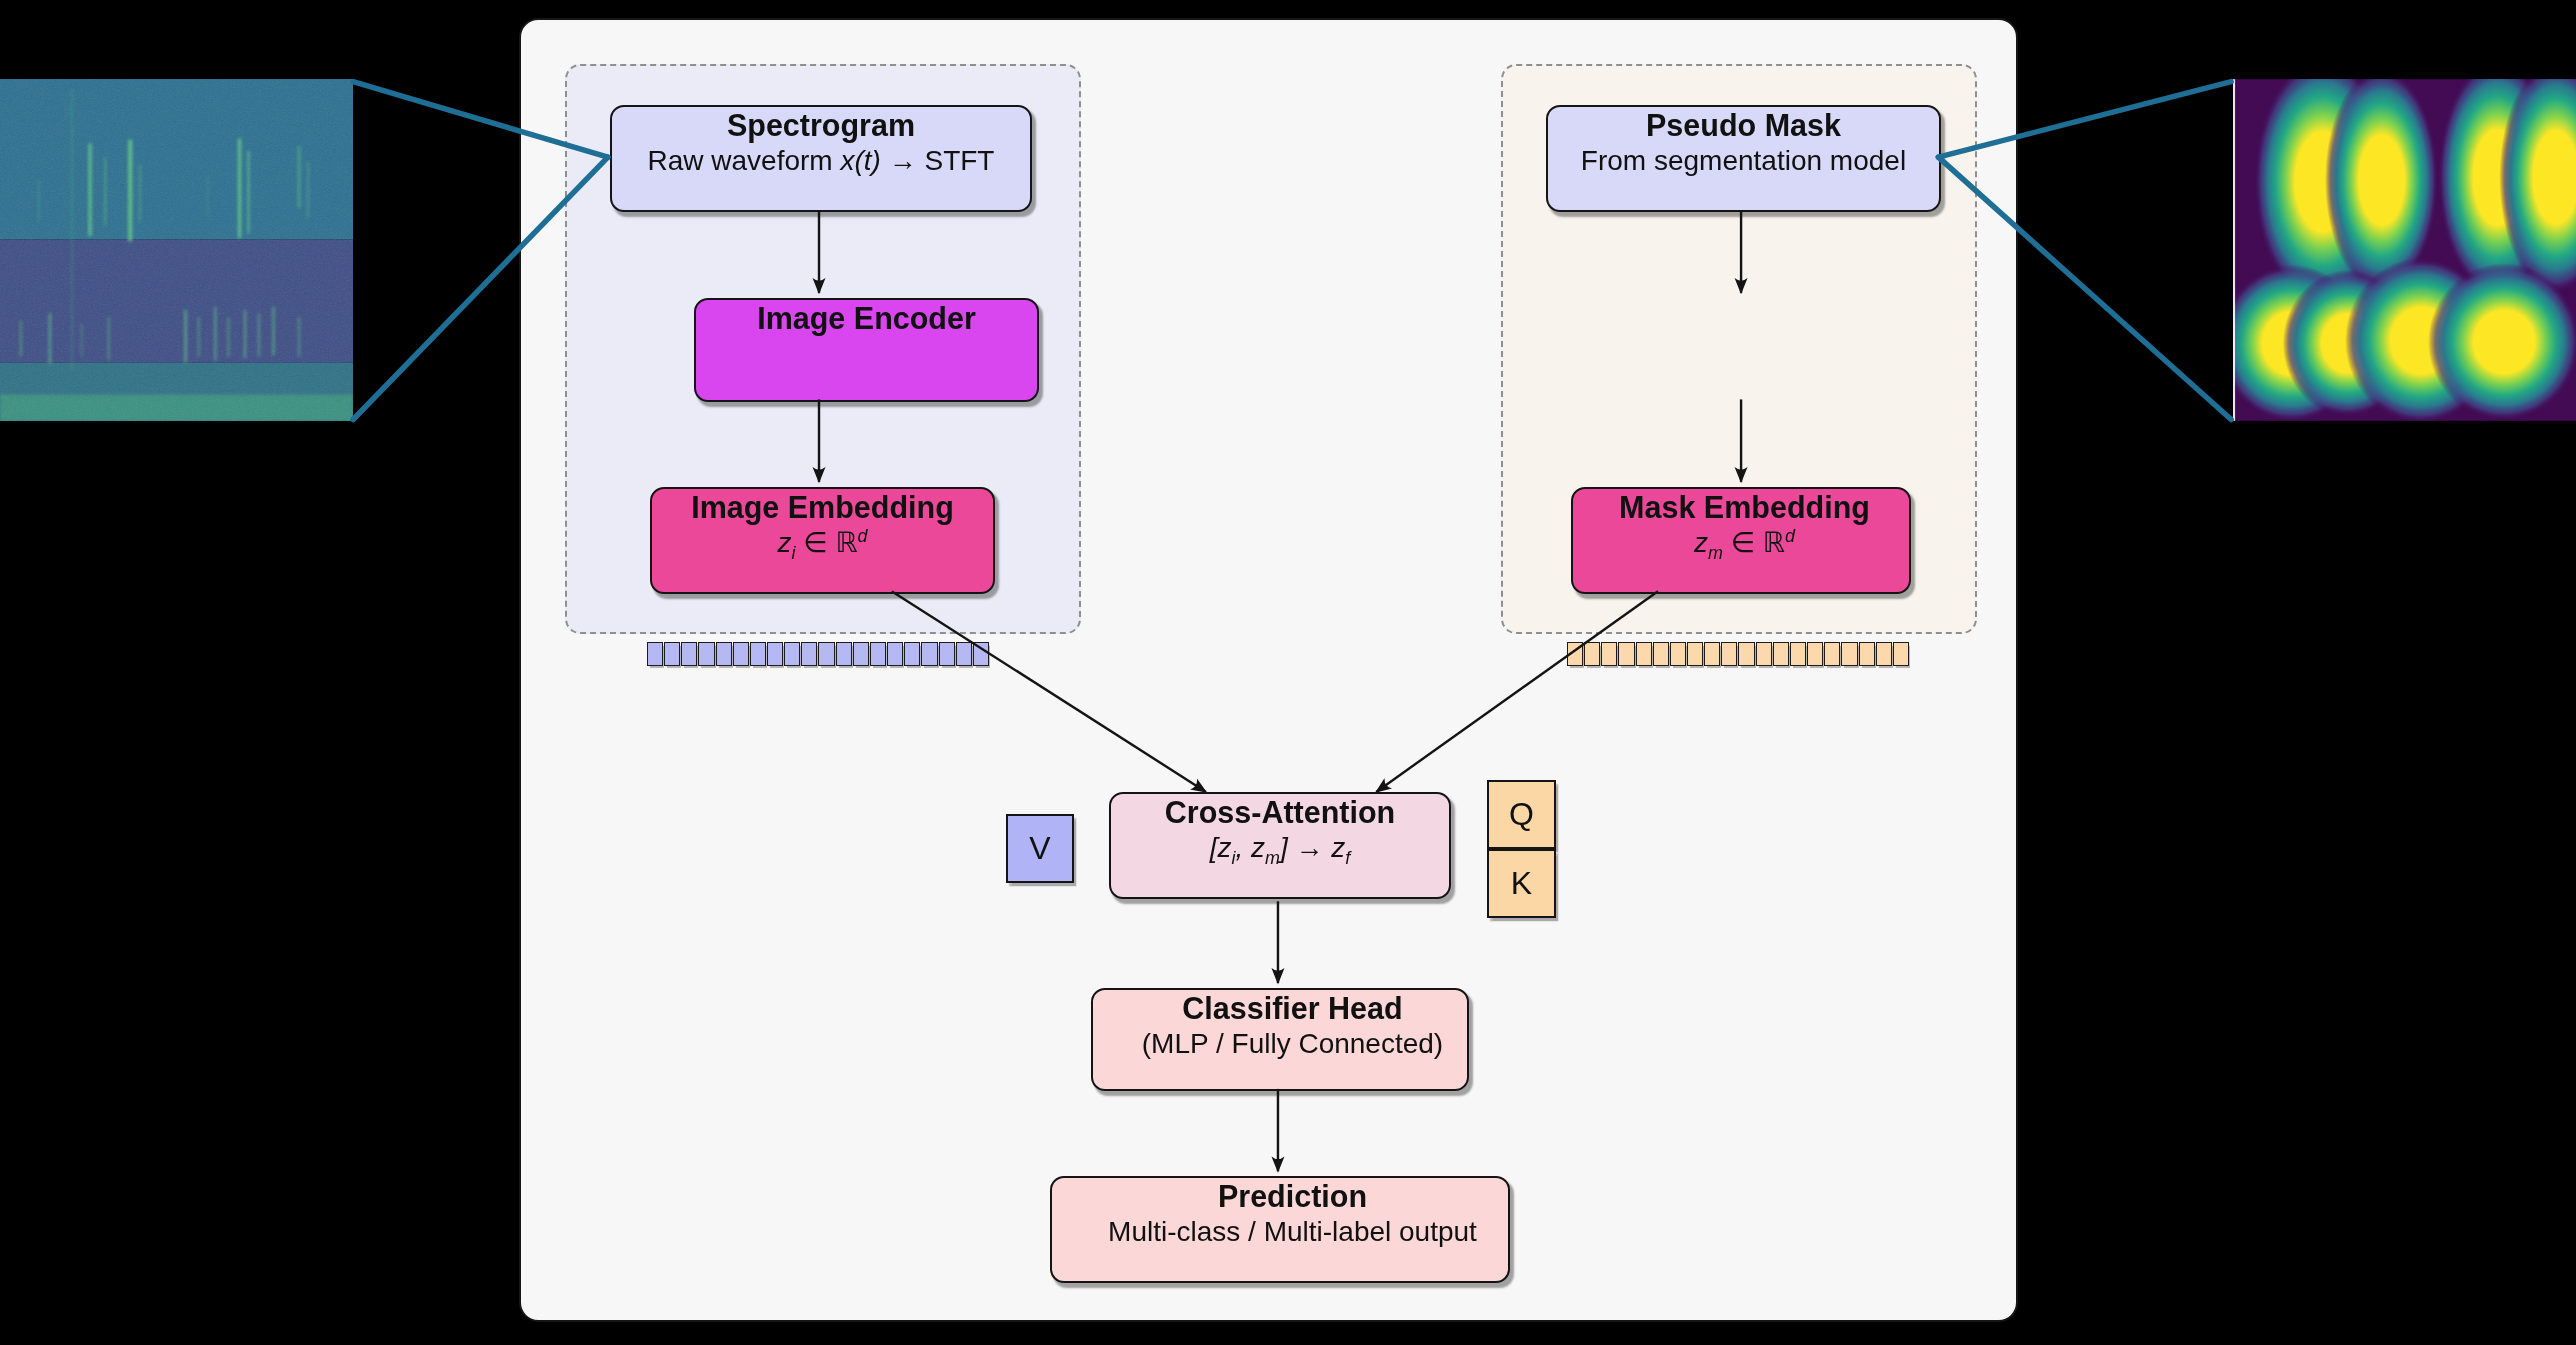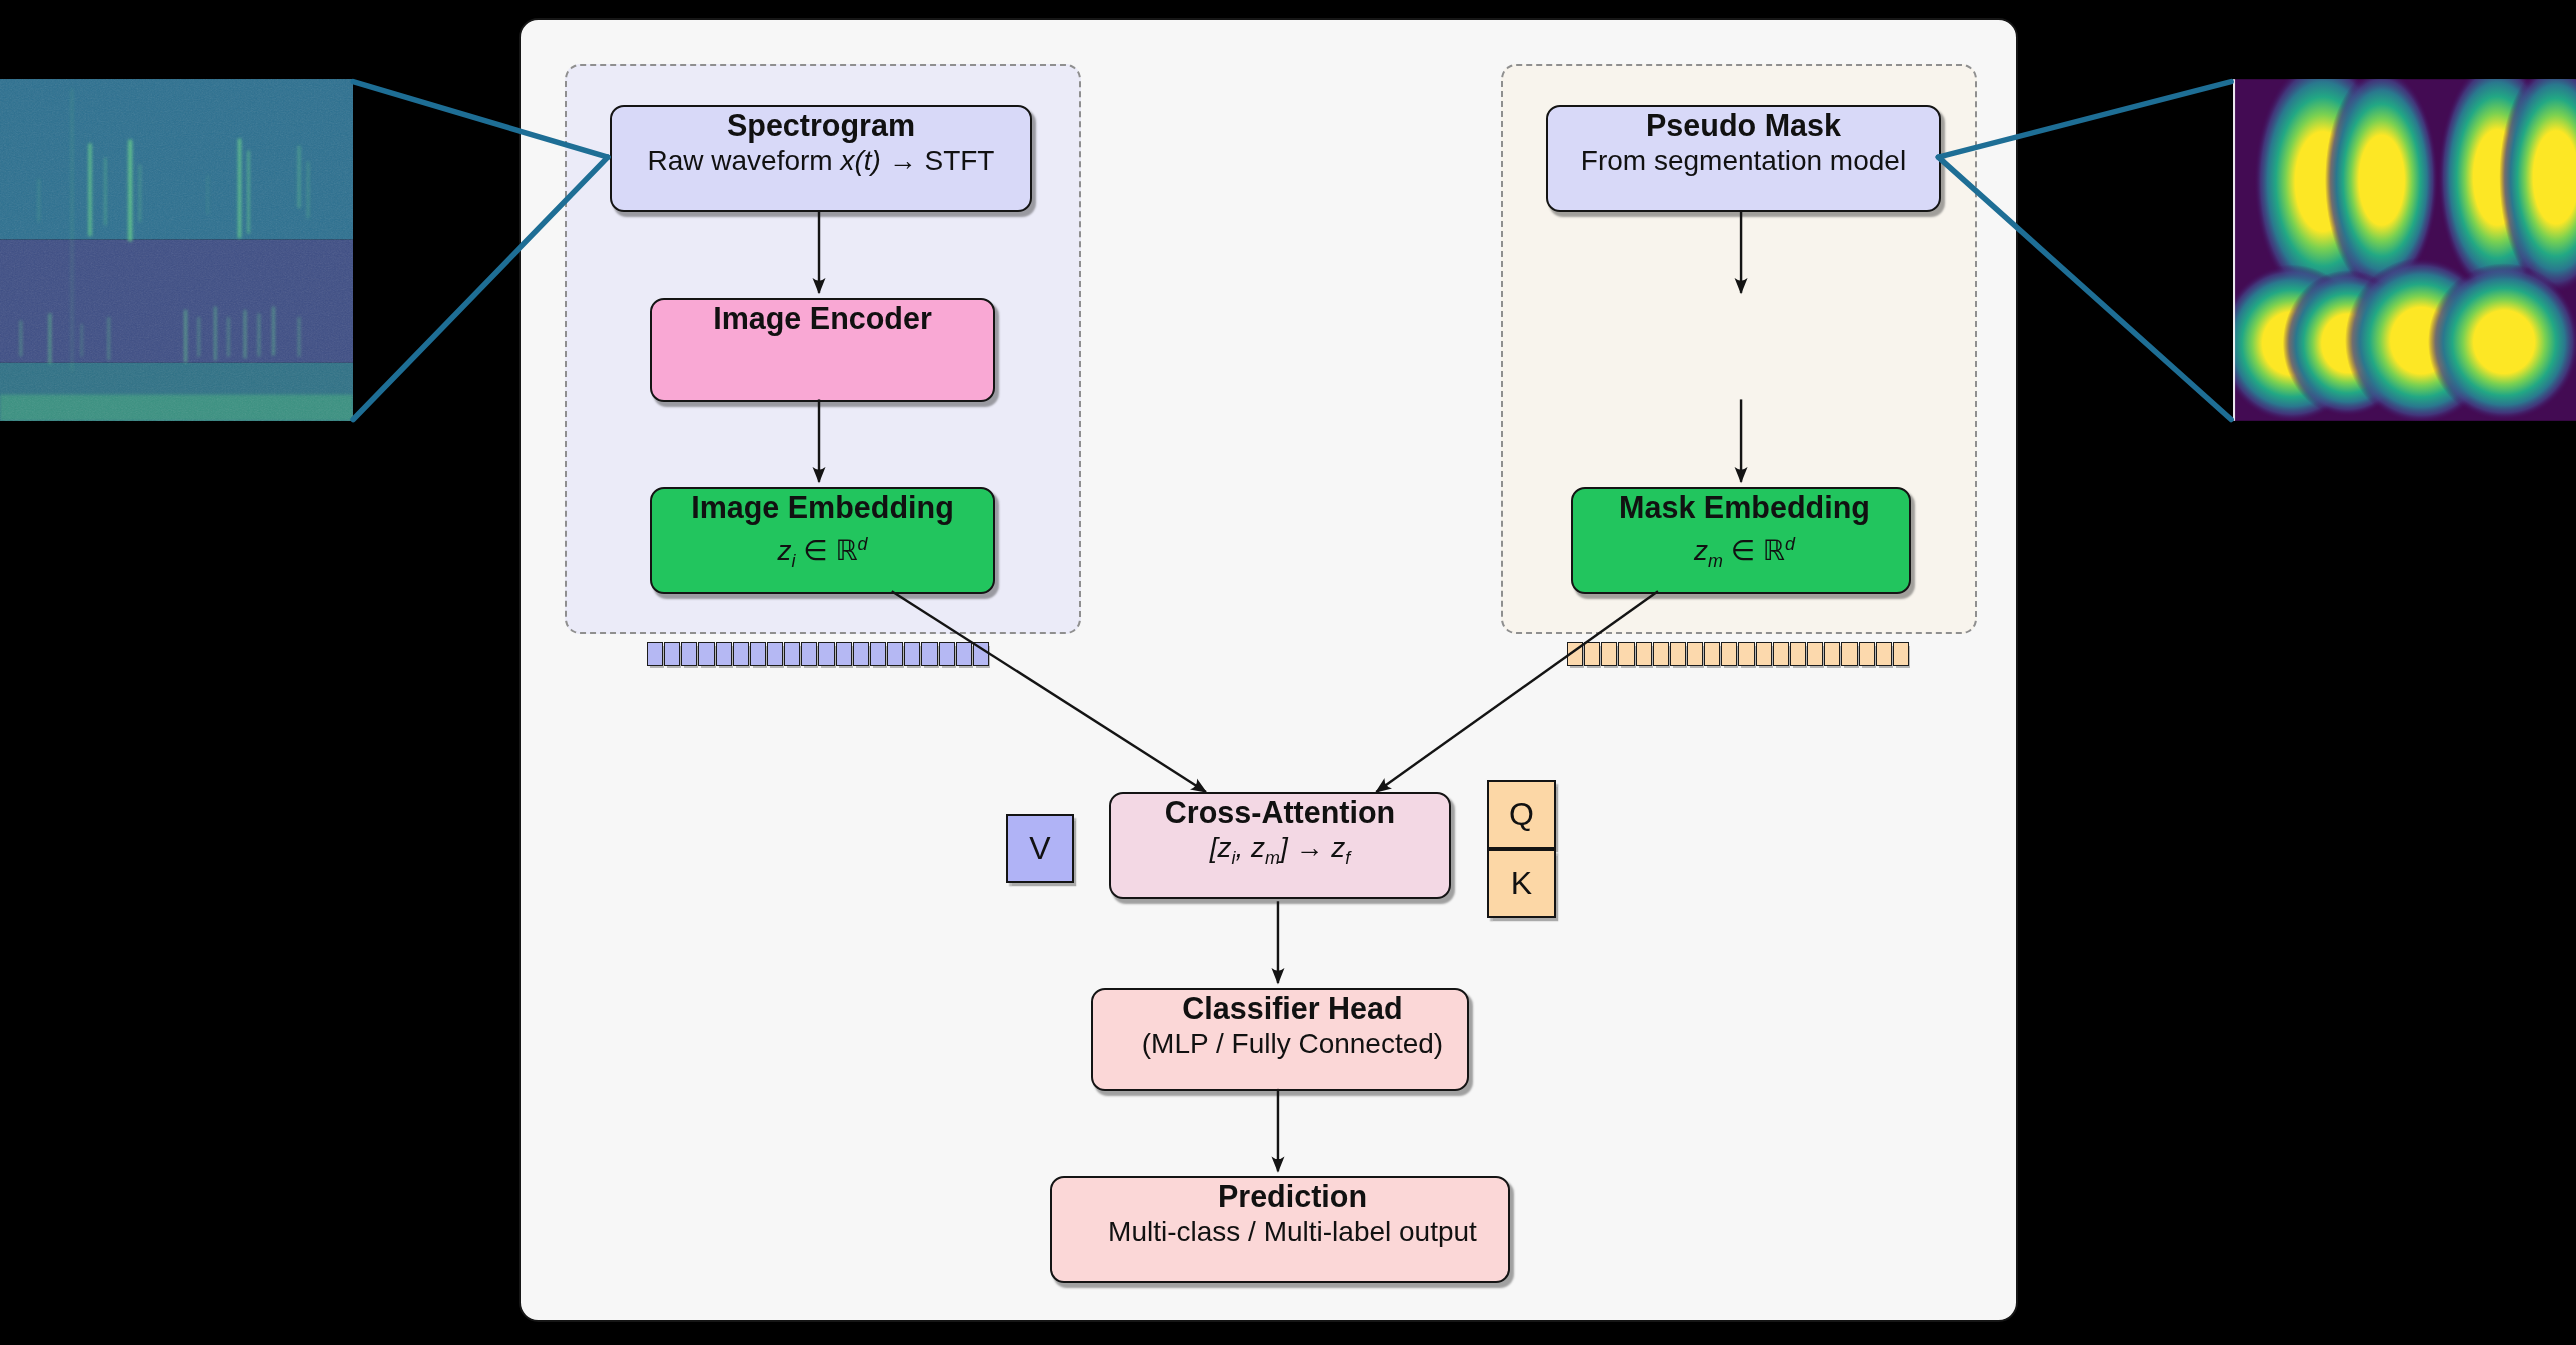--- a/index.html
+++ b/index.html
@@ -31,22 +31,22 @@
     text-align: center; box-shadow: 3.5px 4.2px 2.1px rgba(55,55,55,.45);
     line-height: 1.22;
   }
   .node .title { font-weight: bold; font-size: 30.5px; }
   .node .sub   { font-size: 28px; }
   .it { font-style: italic; }
   sub { font-size: 64%; line-height: 0; }
   sup { font-size: 64%; line-height: 0; }
 
   .box-lavender { background: #d8d9f8; }
-  .box-green    { background: #f9a8d4; }
-  .box-peach    { background: #22c55e; gap: 8px; }
+  .box-green    { background: #d946ef; margin-left: 44px; }
+  .box-peach    { background: #ec4899; }
   .box-pink     { background: #f3d8e4; }
   .box-red      { background: #fbd7d7; padding-left: 25px; }
 
   .n-spectrogram   { left: 89px;  top: 85px;  width: 422px; height: 107px; }
   .n-img-encoder   { left: 129px;  top: 278px;  width: 345px; height: 104px; }
   .n-img-embed     { left: 129px;  top: 467px;  width: 345px; height: 107px; }
   .n-pseudo-mask   { left: 1025px; top: 85px;  width: 395px; height: 107px; }
   .n-mask-encoder  { left: 1050px; top: 278px;  width: 340px; height: 104px; }
   .n-mask-embed    { left: 1050px; top: 467px;  width: 340px; height: 107px; padding-left: 7px; }
   .n-cross-attn    { left: 588px;  top: 772px; width: 342px; height: 107px; }

